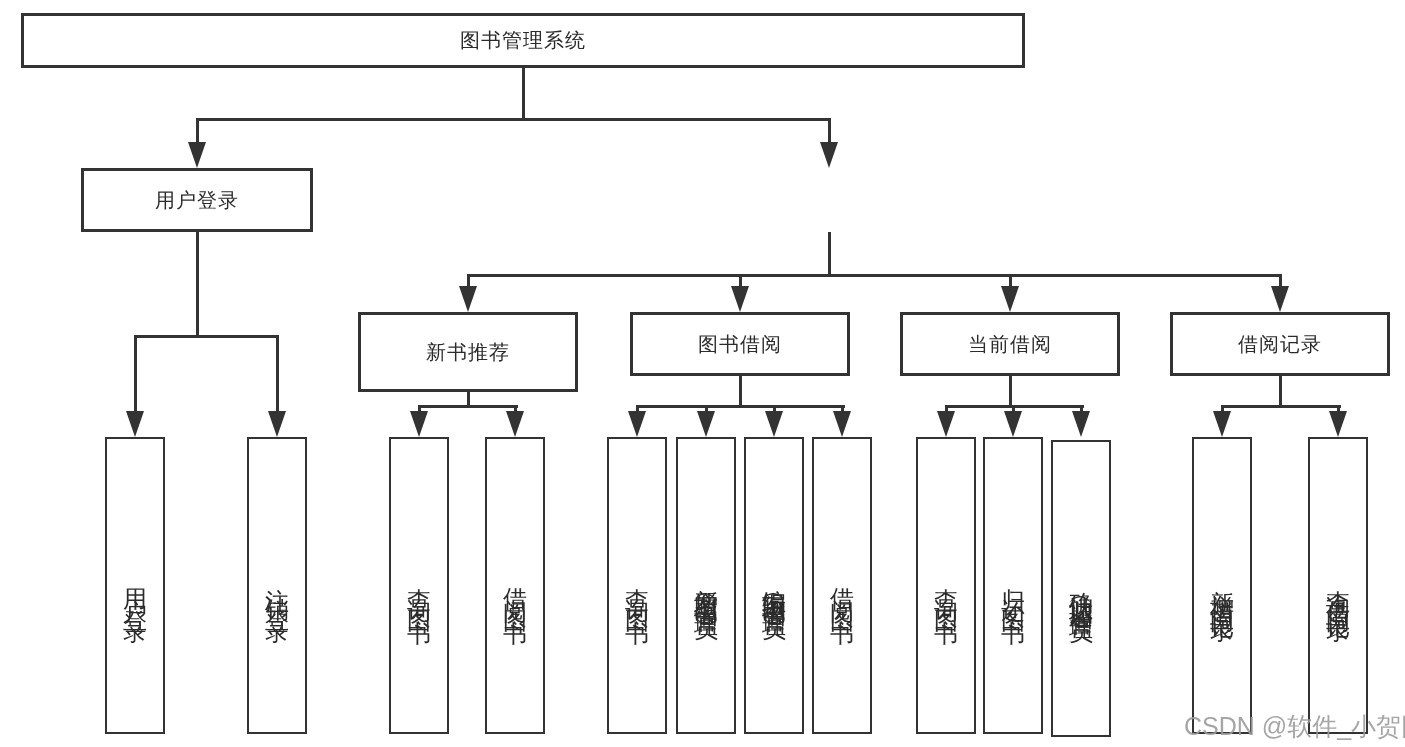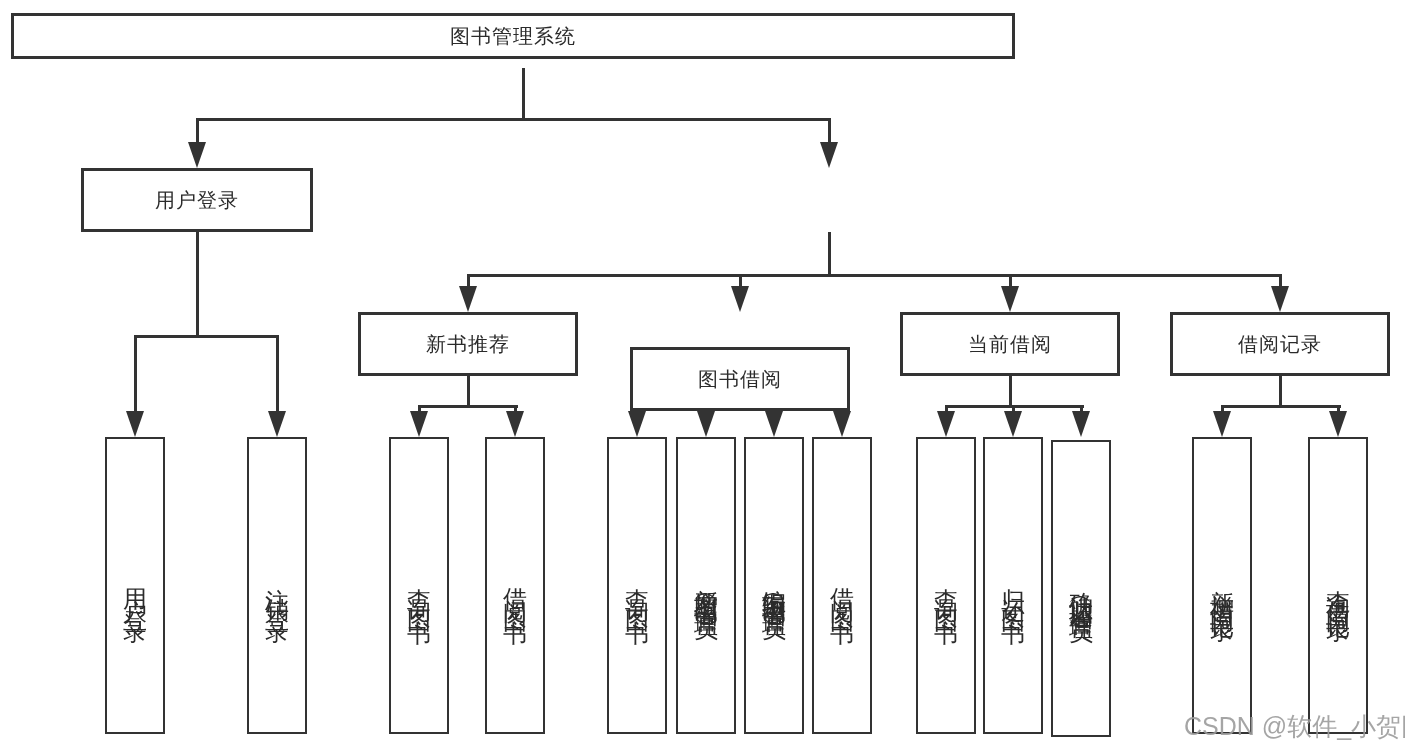--- a/index.html
+++ b/index.html
@@ -51,21 +51,21 @@
     font-size: 25px;
     white-space: nowrap;
     z-index: 3;
   }
 </style>
 </head>
 <body>
 
 <div id="stage">
 
-  <div class="node node-h" style="left:11px; top:13px; width:1004px; height:46px;">
+  <div class="node node-h" style="left:21px; top:13px; width:1004px; height:55px;">
     <span>图书管理系统</span>
   </div>
 
   <div class="line" style="left:521.5px; top:68px; width:3px; height:53px;"></div>
   <div class="line" style="left:195.5px; top:118px; width:635px; height:3px;"></div>
   <div class="line" style="left:195.5px; top:118px; width:3px; height:28px;"></div>
   <div class="arrow" style="left:188px; top:142px;"></div>
   <div class="line" style="left:827.5px; top:118px; width:3px; height:28px;"></div>
   <div class="arrow" style="left:820px; top:142px;"></div>
 
@@ -84,24 +84,24 @@
   <div class="line" style="left:466.5px; top:274px; width:815px; height:3px;"></div>
   <div class="line" style="left:466.5px; top:274px; width:3px; height:14px;"></div>
   <div class="arrow" style="left:459px; top:286px;"></div>
   <div class="line" style="left:738.5px; top:274px; width:3px; height:14px;"></div>
   <div class="arrow" style="left:731px; top:286px;"></div>
   <div class="line" style="left:1008.5px; top:274px; width:3px; height:14px;"></div>
   <div class="arrow" style="left:1001px; top:286px;"></div>
   <div class="line" style="left:1278.5px; top:274px; width:3px; height:14px;"></div>
   <div class="arrow" style="left:1271px; top:286px;"></div>
 
-  <div class="node node-h" style="left:358px; top:312px; width:220px; height:64px;">
+  <div class="node node-h" style="left:358px; top:312px; width:220px; height:80px;">
     <span>新书推荐</span>
   </div>
-  <div class="node node-h" style="left:630px; top:312px; width:220px; height:64px;margin-top:35px;">
+  <div class="node node-h" style="left:630px; top:312px; width:220px; height:64px;">
     <span>图书借阅</span>
   </div>
   <div class="node node-h" style="left:1170px; top:312px; width:220px; height:64px;">
     <span>借阅记录</span>
   </div>
   <div class="node node-h" style="left:900px; top:312px; width:220px; height:64px;">
     <span>当前借阅</span>
   </div>
 
   <div class="line" style="left:466.5px; top:376px; width:3px; height:31px;"></div>

